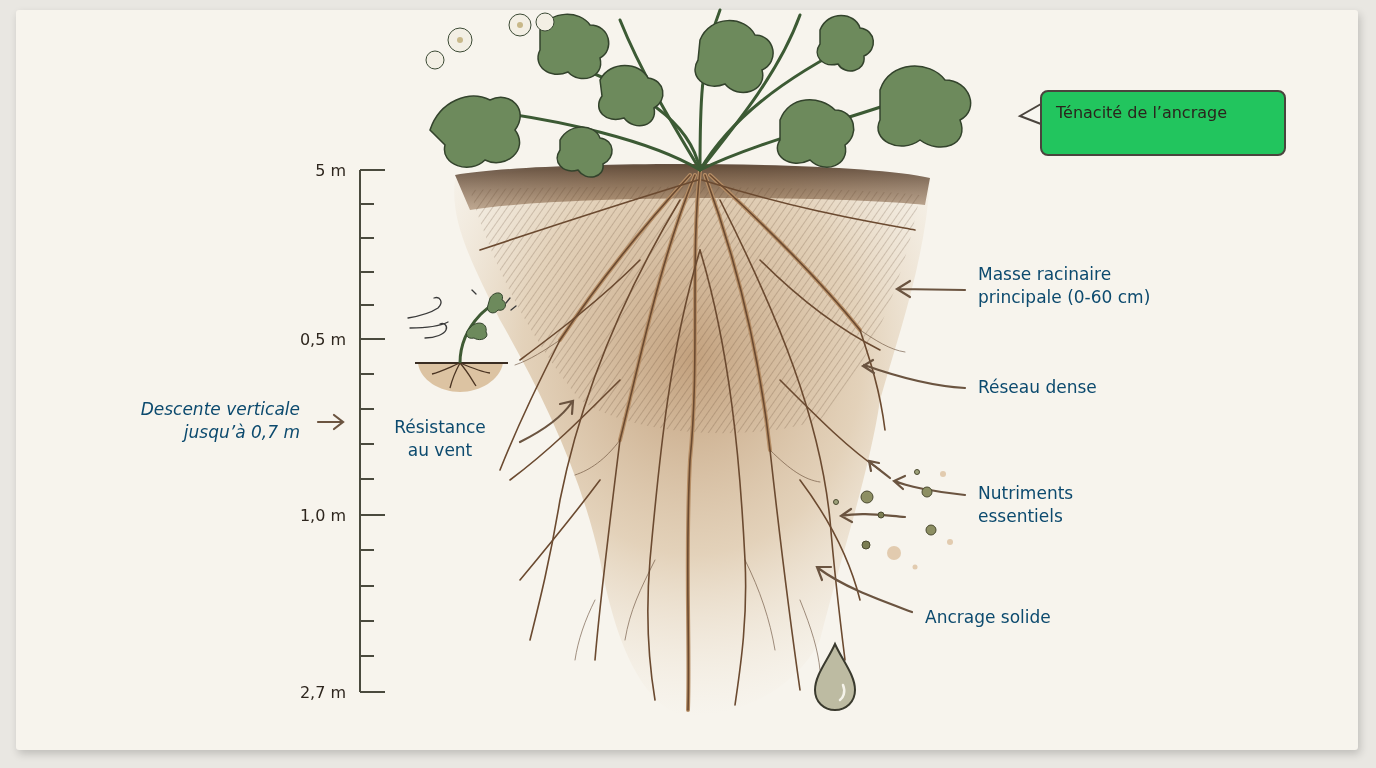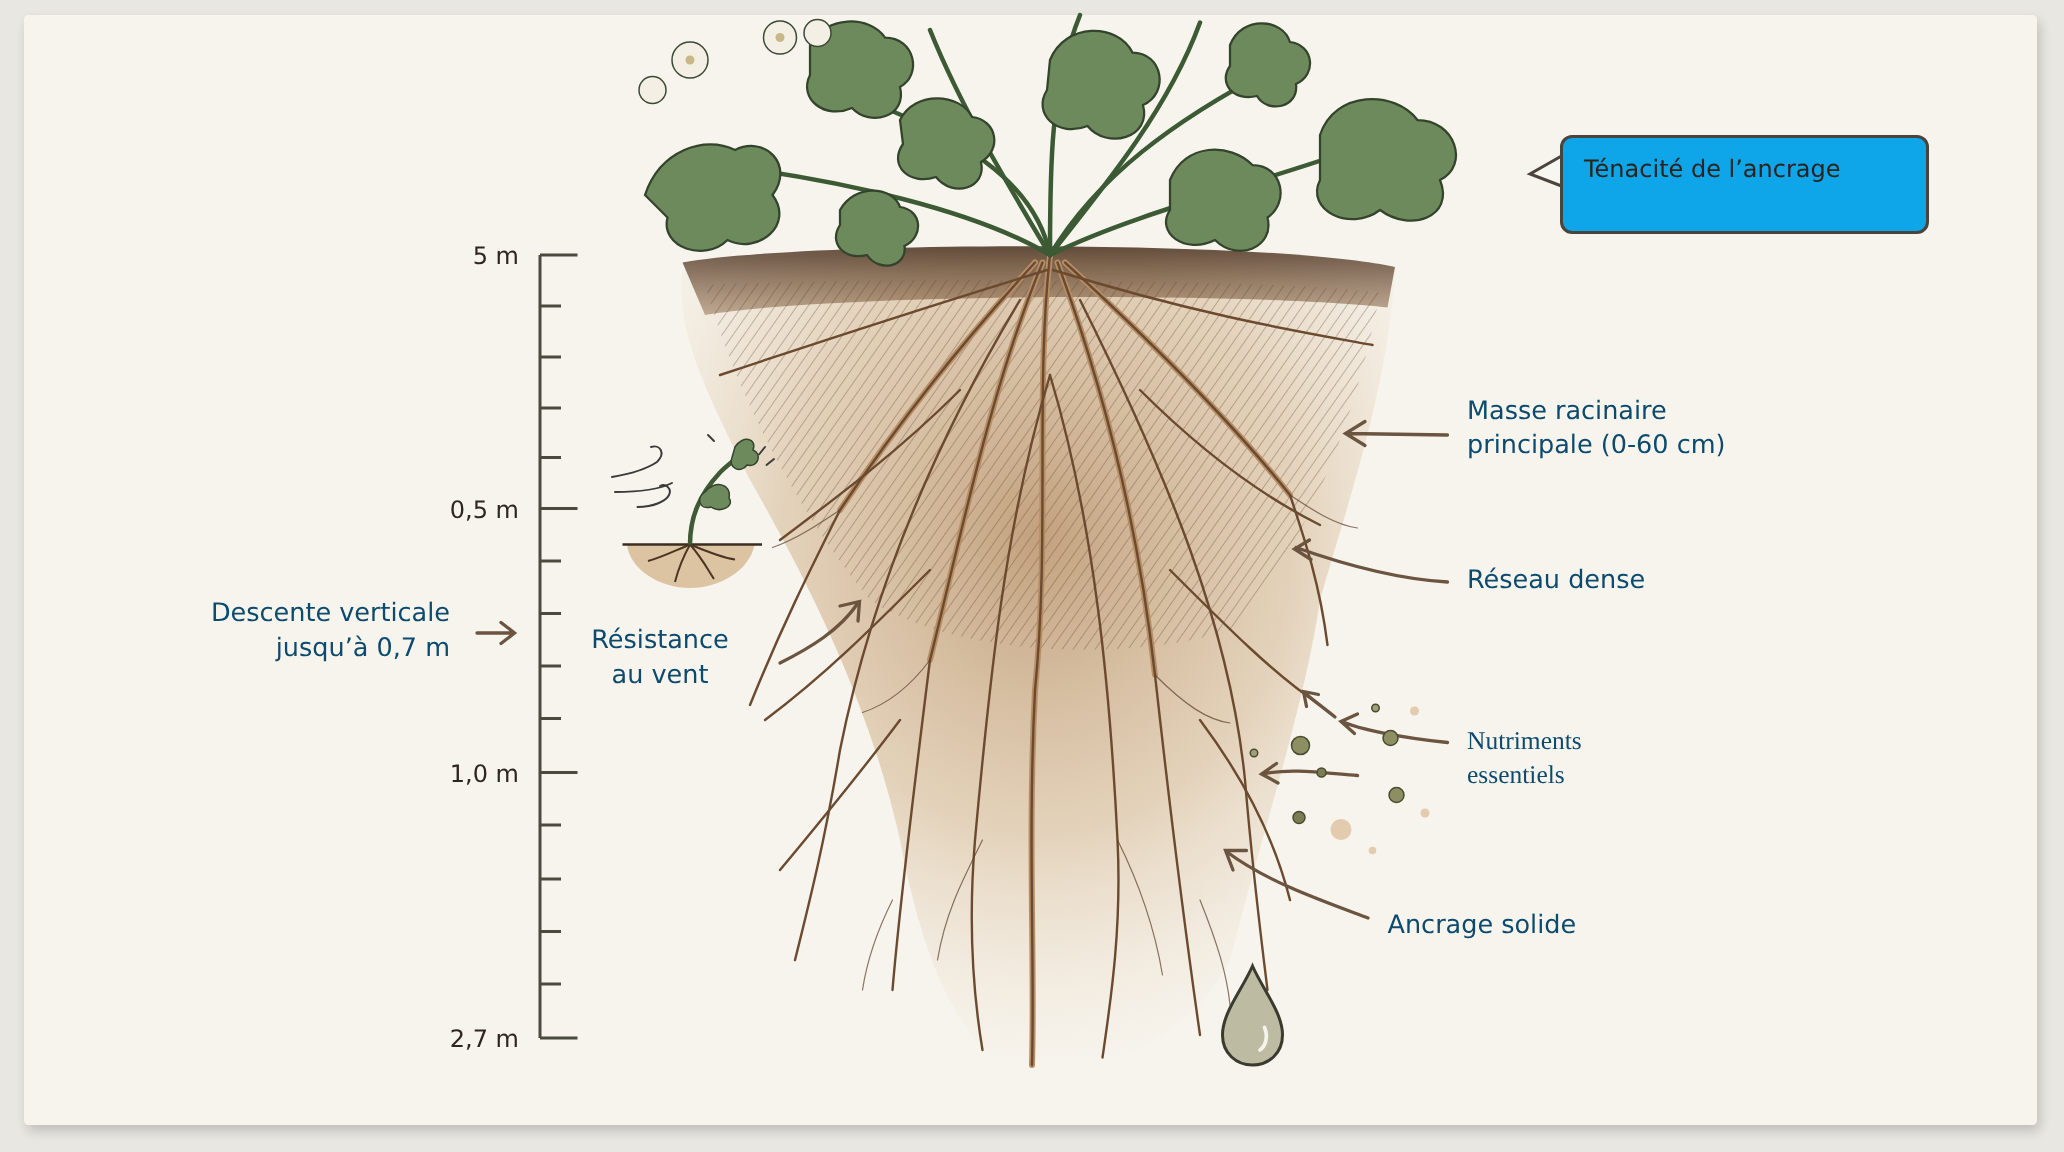--- a/index.html
+++ b/index.html
@@ -11,25 +11,25 @@
     position: relative;
   }
   .paper {
     position: absolute; left: 16px; top: 10px; width: 1342px; height: 740px;
     background: #f7f4ed;
     box-shadow: 2px 4px 8px rgba(0,0,0,0.18);
     border-radius: 3px;
   }
   .layer { position: absolute; left: 0; top: 0; width: 1376px; height: 768px; }
   .lbl { position: absolute; font-size: 17px; line-height: 23px; color: #0c4a6e; white-space: nowrap; }
-  .lbl.right { text-align: right; }
+  .lbl.right { text-align: right; font-style: italic; }
   .tick-lbl { position: absolute; font-size: 16px; color: #2e261e; text-align: right; width: 70px; }
   .bubble {
     position: absolute; left: 1040px; top: 90px; width: 246px; height: 66px;
-    border: 2px solid #4a443d; border-radius: 8px; background: #0ea5e9;
+    border: 2px solid #4a443d; border-radius: 8px; background: #22c55e;
     box-sizing: border-box; padding: 9px 0 0 14px;
     font-size: 16px; line-height: 23px;
   }
 </style>
 </head>
 <body>
 
 <div class="paper"></div>
 
 <svg class="layer" viewBox="0 0 1376 768" xmlns="http://www.w3.org/2000/svg">
@@ -223,18 +223,18 @@
   <div>au vent</div>
 </div>
 
 <div class="lbl" style="left:978px; top:263px;">
   <div>Masse racinaire</div>
   <div>principale (0-60 cm)</div>
 </div>
 
 <div class="lbl" style="left:978px; top:376px;">Réseau dense</div>
 
-<div class="lbl" style="left:978px; top:482px;font-family:Liberation Serif, serif;">
+<div class="lbl" style="left:978px; top:482px;">
   <div>Nutriments</div>
   <div>essentiels</div>
 </div>
 
 <div class="lbl" style="left:925px; top:606px;">Ancrage solide</div>
 
 </body></html>

